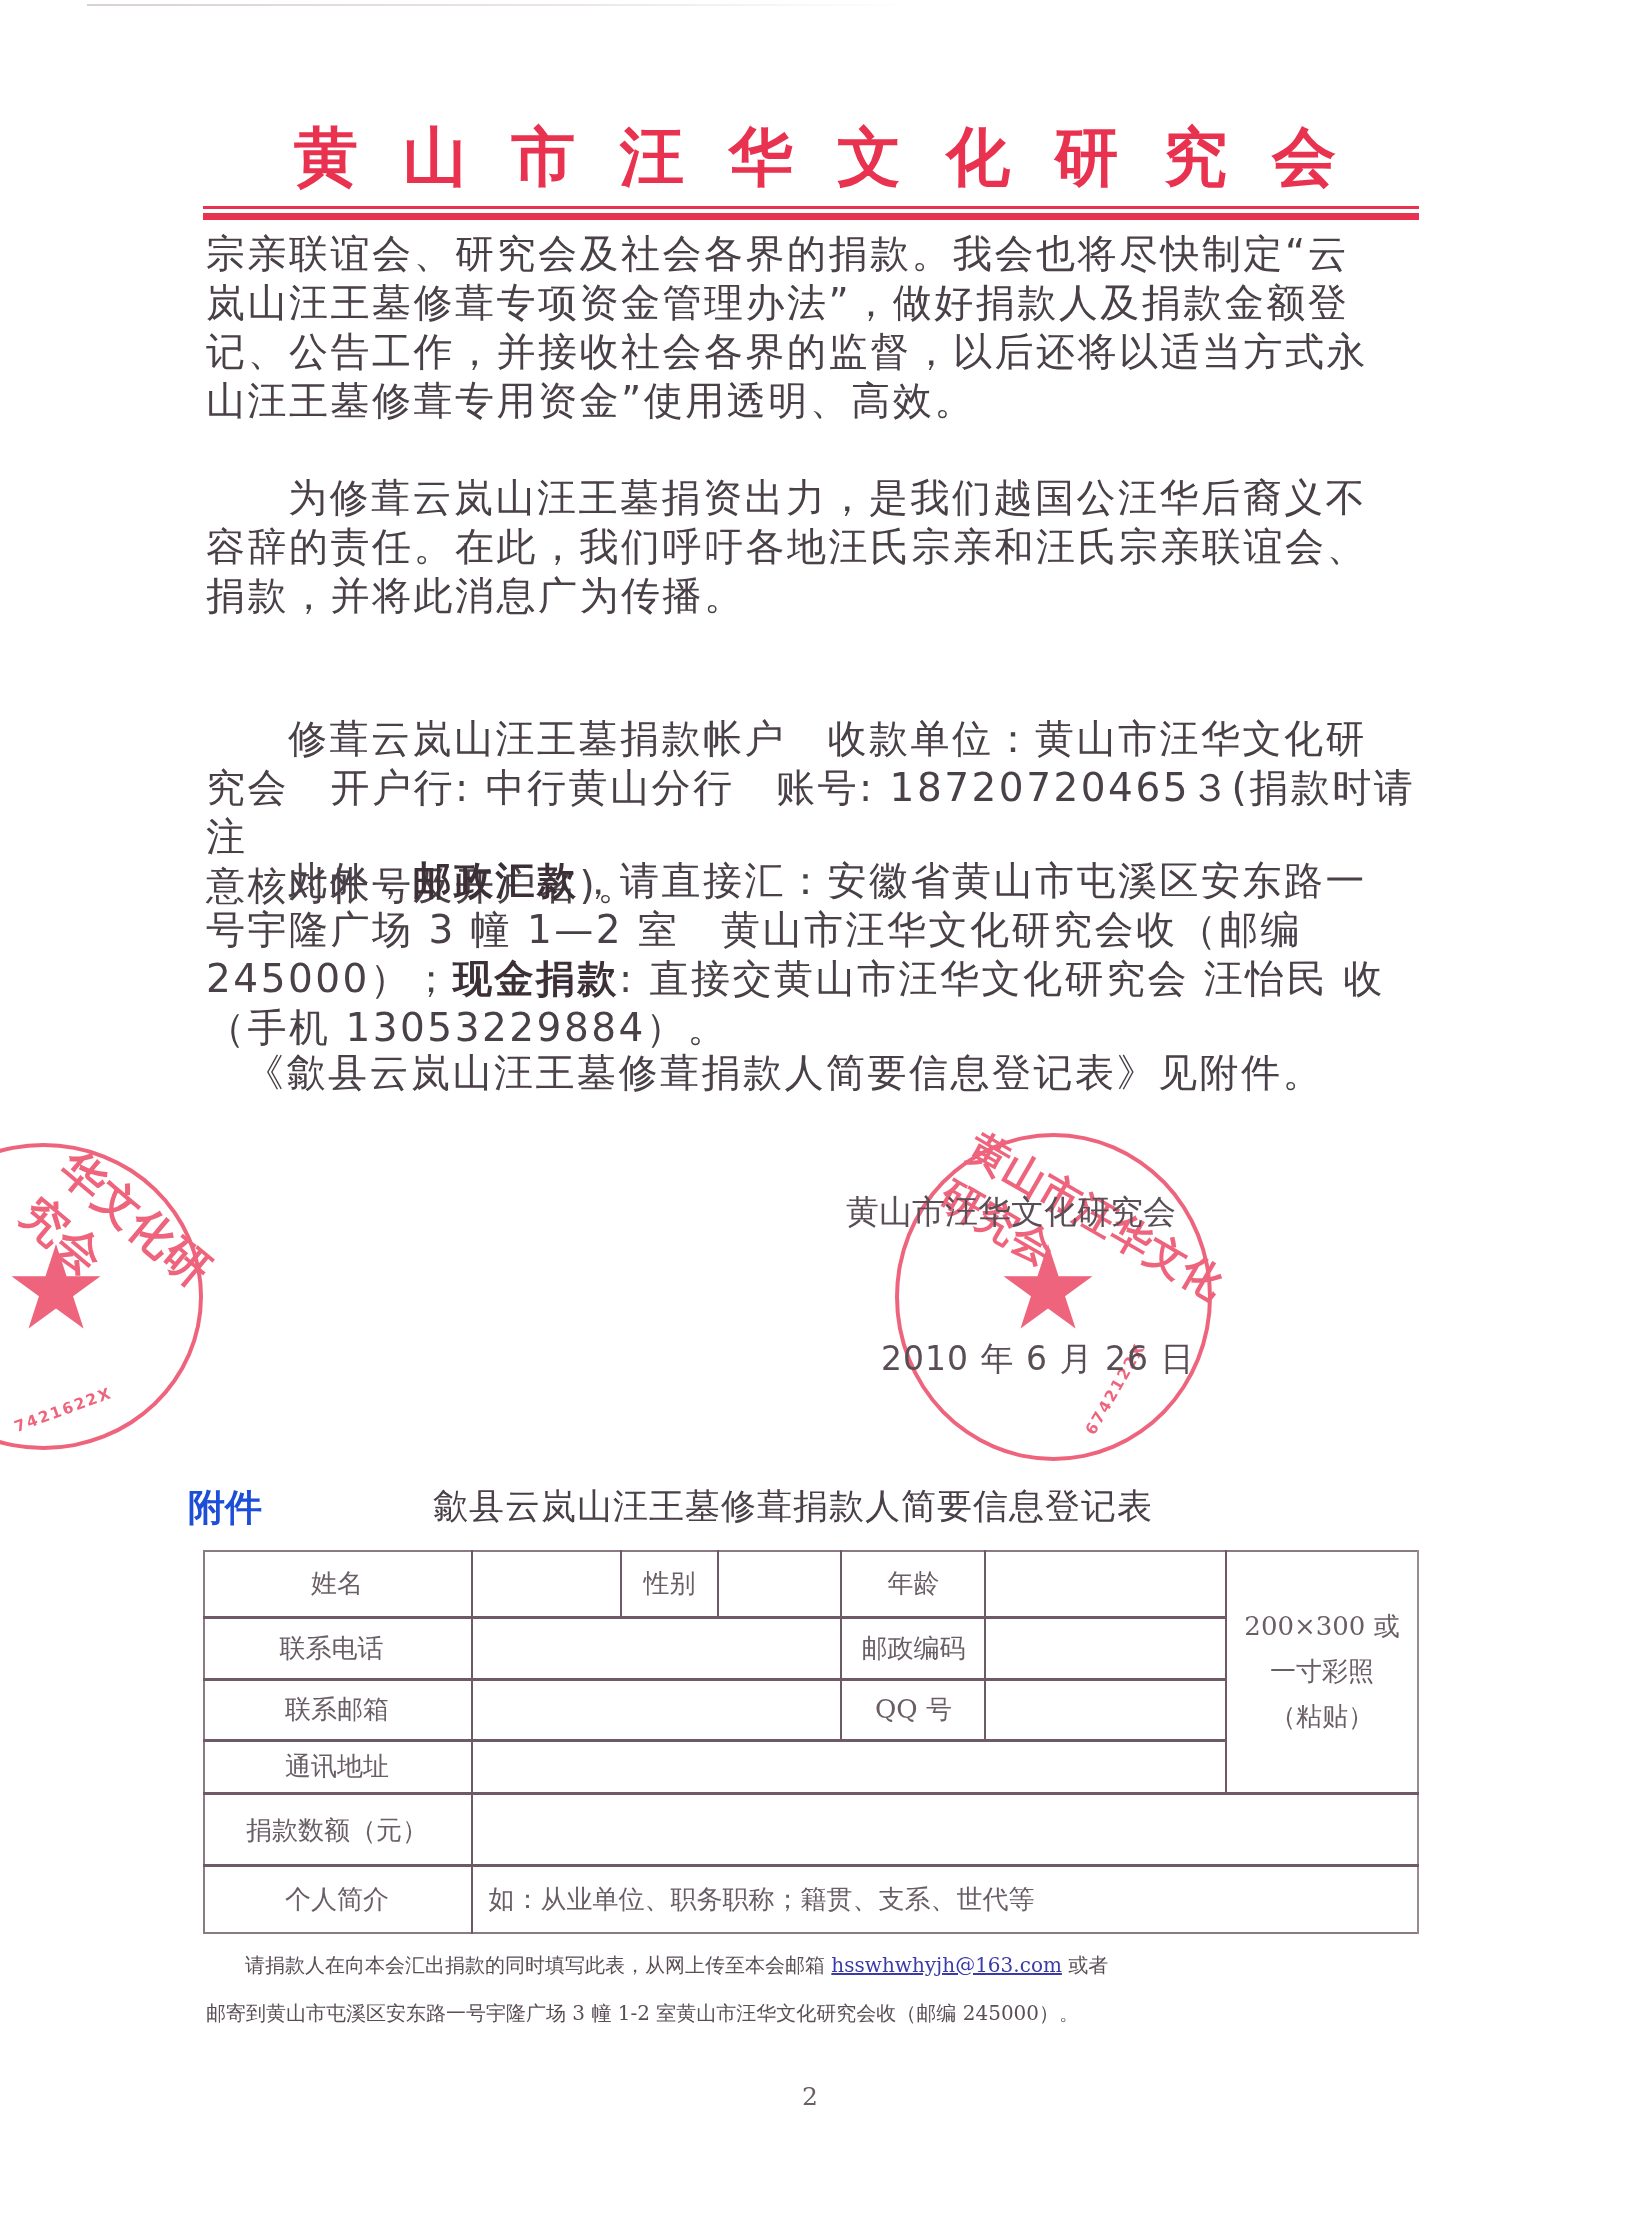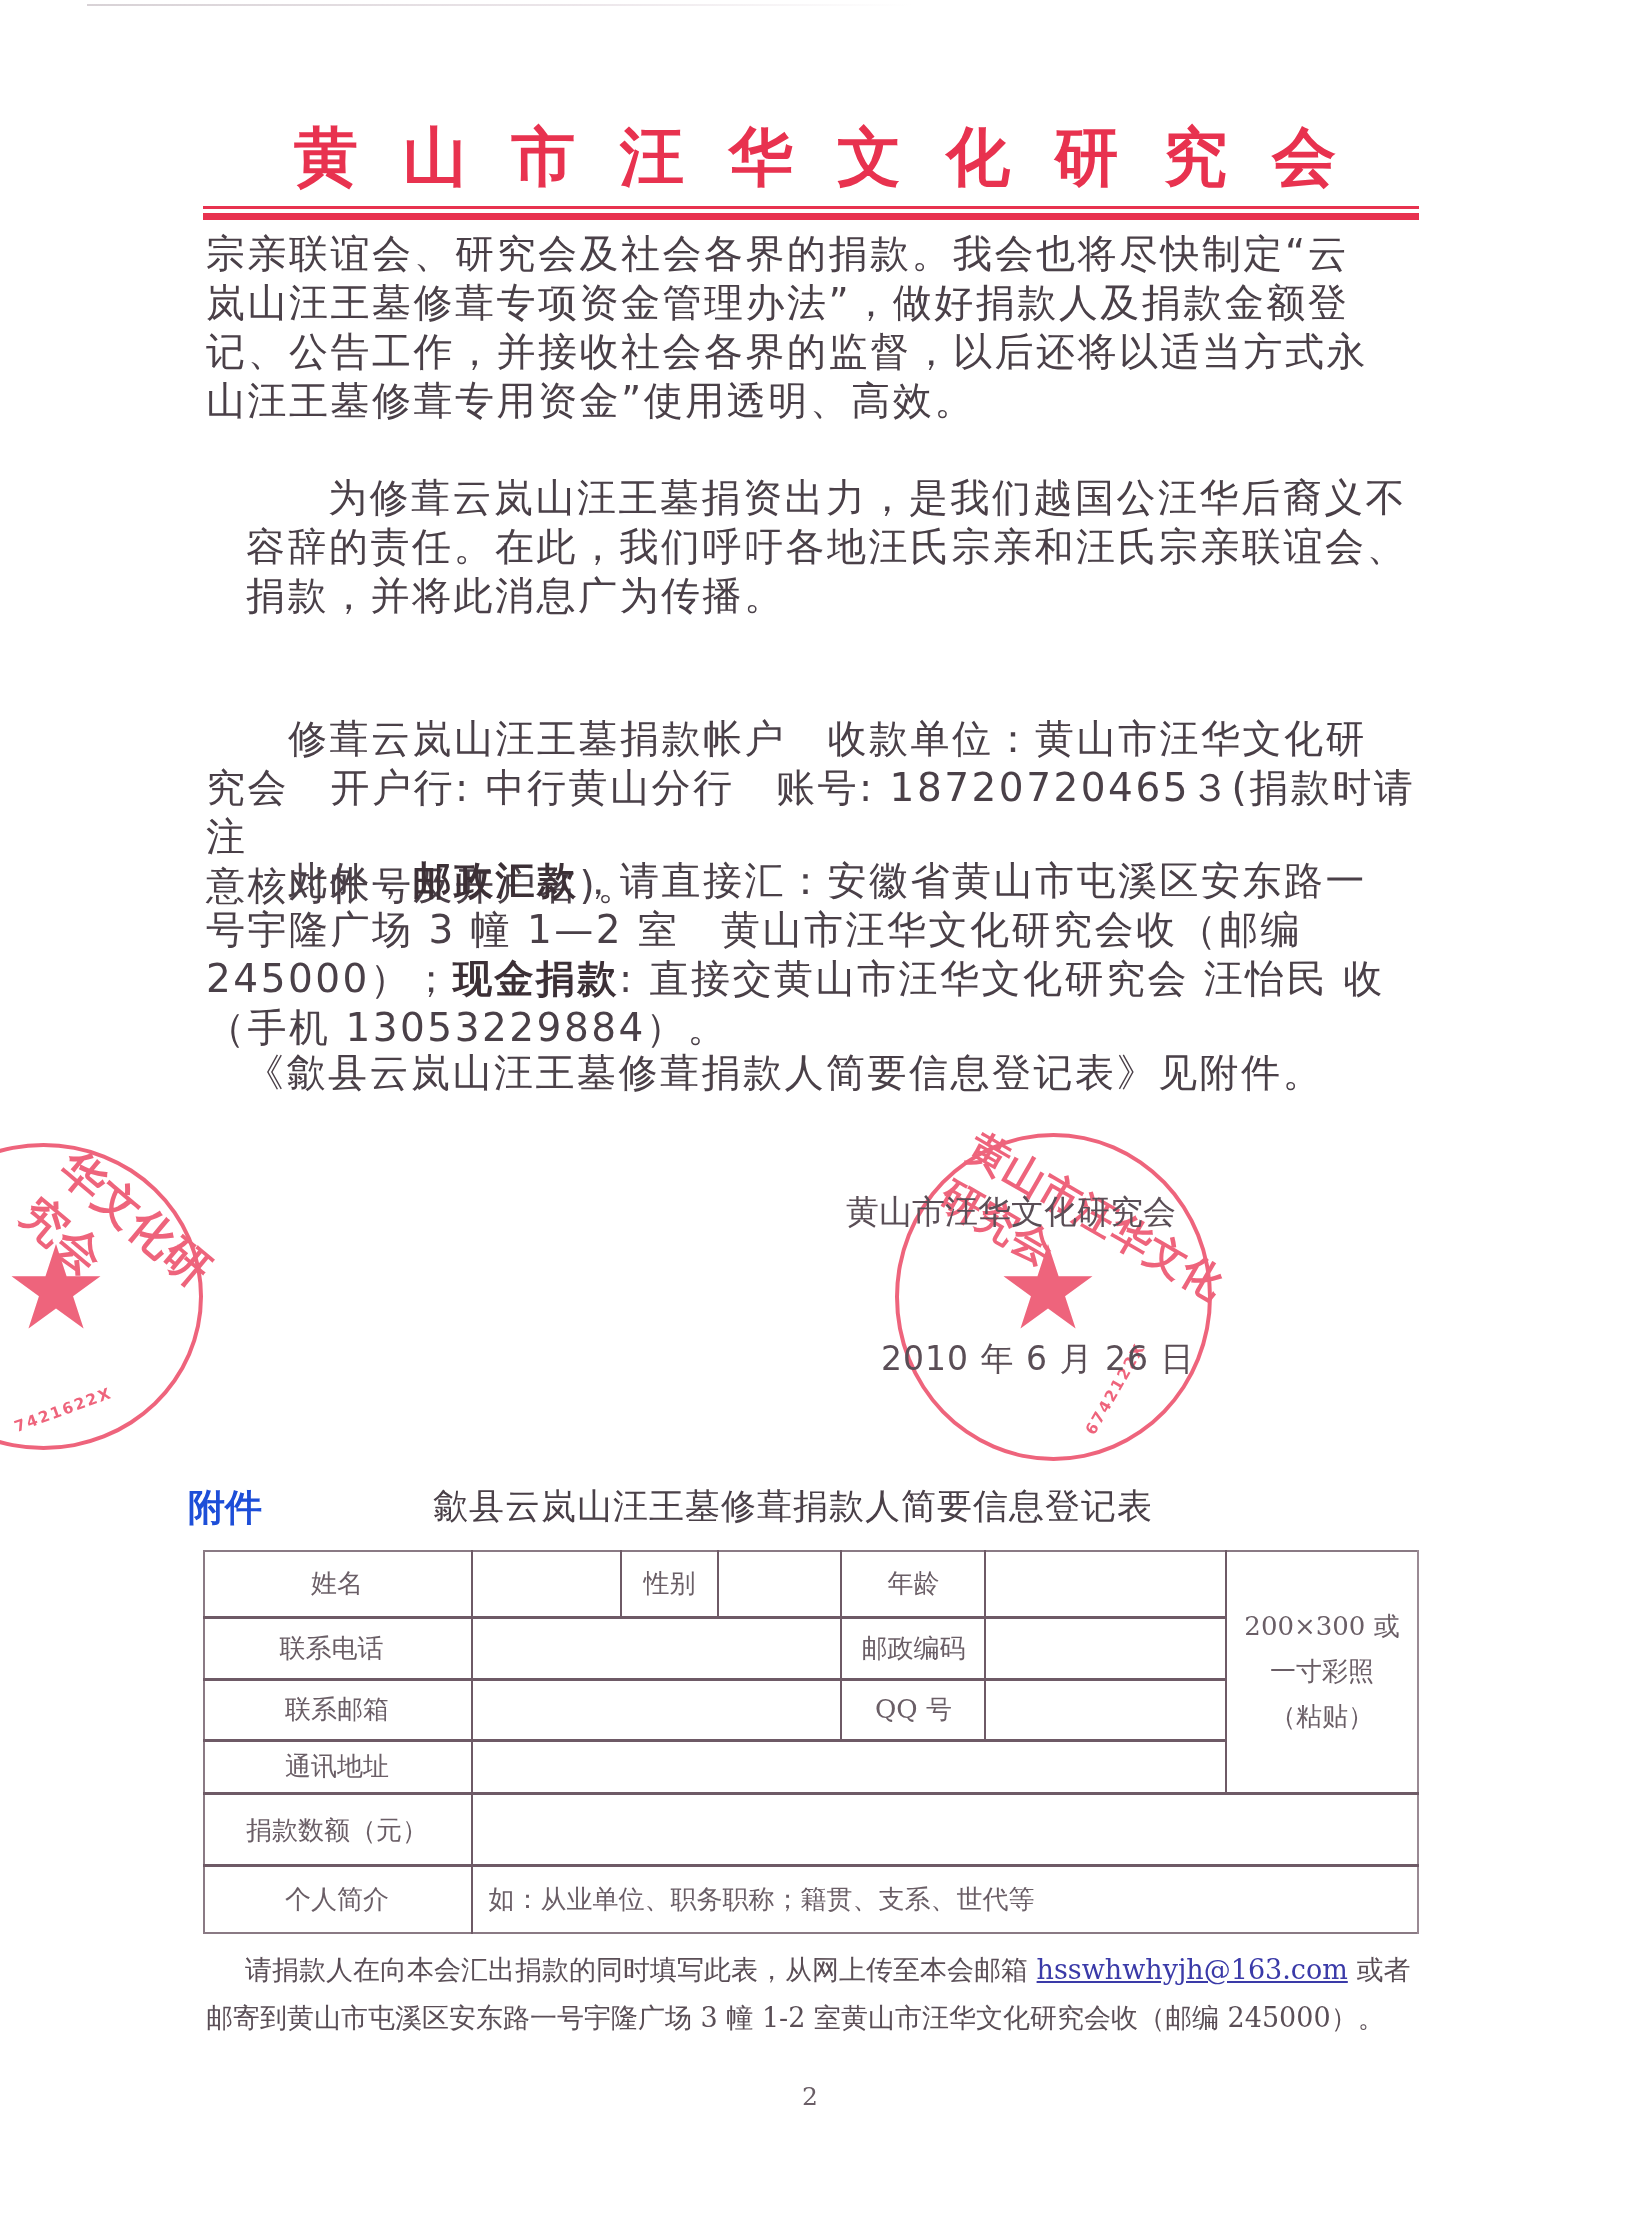--- a/index.html
+++ b/index.html
@@ -24,21 +24,21 @@
   .star { position:absolute; color:#ec4a66; font-size:116px; line-height:116px; }
   .seal-text { position:absolute; color:#ec4a66; font-size:45px; font-weight:bold; }
   .seal-code { position:absolute; color:#ec4a66; font-size:15.5px; font-weight:bold; letter-spacing:1.9px; }
   .att-label { left:188px; top:1483px; font-size:37px; font-weight:bold; color:#1d4ed8; }
   .att-title { left:433px; top:1483px; font-size:35px; color:#4a4048; letter-spacing:1px; }
   .table { left:203px; top:1550px; width:1216px; height:384px; }
   .hl { position:absolute; height:2.9px; background:#6e5a66; }
   .vl { position:absolute; width:1.9px; background:#6e5a66; }
   .cell { position:absolute; display:flex; align-items:center; justify-content:center;
           font-family:"DejaVu Serif", serif; font-size:26px; color:#6a5e66; }
-  .note { left:206px; font-family:"DejaVu Serif", serif; font-size:27px; color:#5a4e56; }
+  .note { left:206px; font-family:"DejaVu Serif", serif; font-size:20px; color:#5a4e56; }
   .note a { color:#3a3aa8; text-decoration:underline; }
   .pagenum { left:802px; top:2082px; font-family:"DejaVu Serif", serif; font-size:25px; color:#6a5e66; }
 </style>
 </head>
 <body>
 
 <div class="abs scanline"></div>
 
 <div class="abs title">
   <span>黄</span>
@@ -55,21 +55,21 @@
 <div class="abs rule-thin"></div>
 <div class="abs rule-thick"></div>
 
 <div class="abs para" style="top:229px;">
   <p>宗亲联谊会、研究会及社会各界的捐款。我会也将尽快制定“云</p>
   <p>岚山汪王墓修葺专项资金管理办法”，做好捐款人及捐款金额登</p>
   <p>记、公告工作，并接收社会各界的监督，以后还将以适当方式永</p>
   <p>山汪王墓修葺专用资金”使用透明、高效。</p>
 </div>
 
-<div class="abs para" style="top:473px;margin-left:40px;">
+<div class="abs para" style="top:473px;">
   <p class="indent">为修葺云岚山汪王墓捐资出力，是我们越国公汪华后裔义不</p>
   <p>容辞的责任。在此，我们呼吁各地汪氏宗亲和汪氏宗亲联谊会、</p>
   <p>捐款，并将此消息广为传播。</p>
 </div>
 
 <div class="abs para" style="top:714px;">
   <p class="indent">修葺云岚山汪王墓捐款帐户　收款单位：黄山市汪华文化研</p>
   <p>究会　开户行: 中行黄山分行　账号: 18720720465３(捐款时请注</p>
   <p>意核对帐号及开户名)。</p>
 </div>

